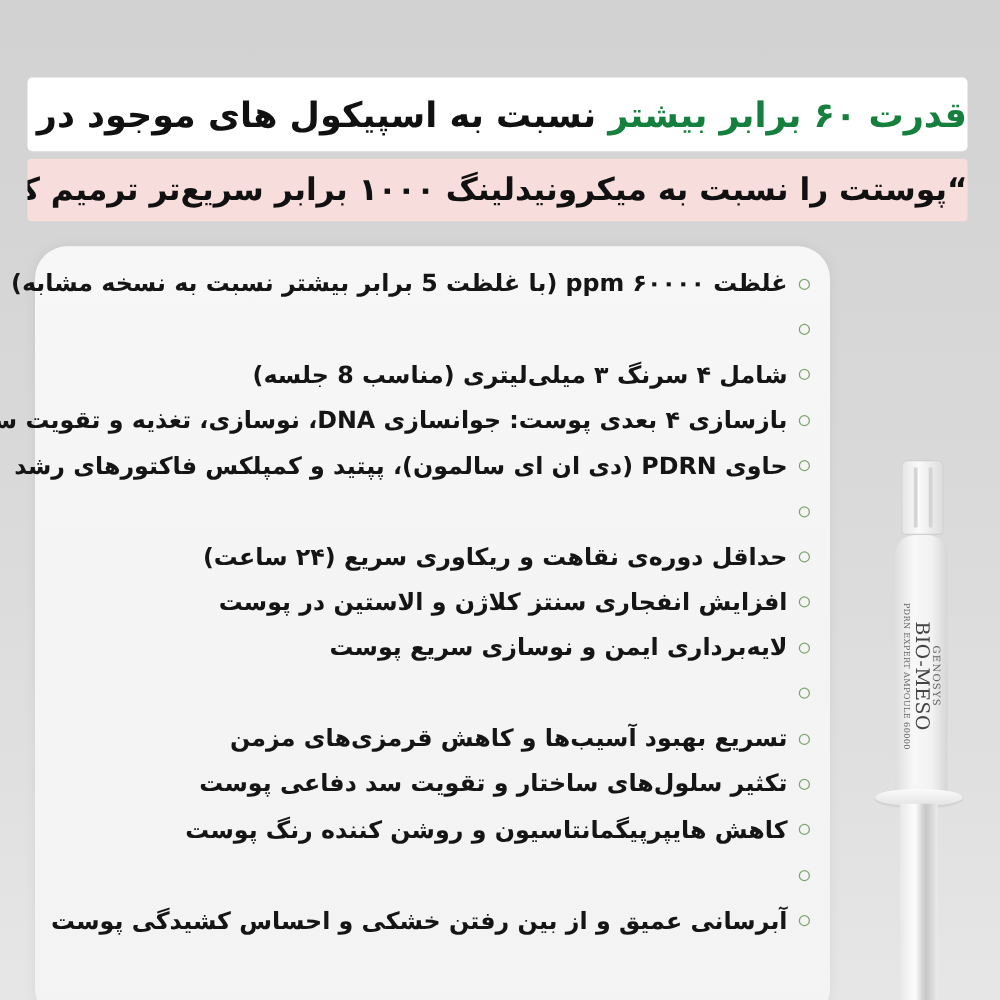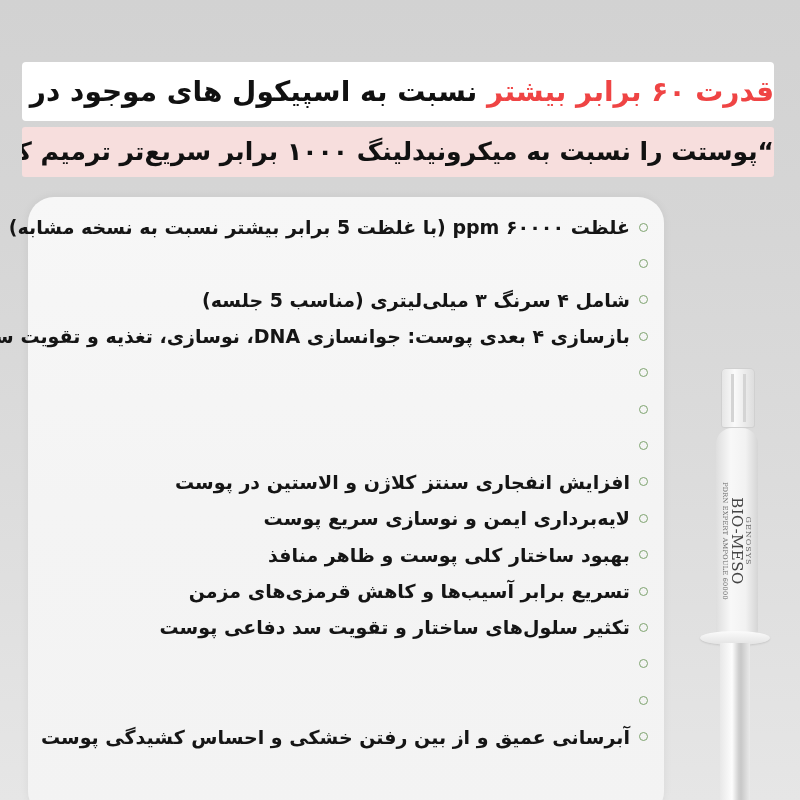--- a/index.html
+++ b/index.html
@@ -21,21 +21,21 @@
     font-weight: bold;
     color: #111;
   }
   .banner-1 {
     top: 62px; height: 59px;
     background: #ffffff;
     border-radius: 4px;
     font-size: 28px;
     line-height: 59px;
   }
-  .banner-1 .hl { color: #ef4444; margin-top: 33px; }
+  .banner-1 .hl { color: #15803d; margin-top: 33px; }
   .banner-2 {
     top: 127px; height: 50px;
     background: #f7dedd;
     border-radius: 3px;
     font-size: 25px;
     line-height: 50px;
   }
   .card {
     position: absolute;
     left: 28px; top: 197px;
@@ -141,57 +141,59 @@
   <ul class="list">
     <li>
         <span class="bullet"></span>
         <span>غلظت ppm ۶۰۰۰۰ (با غلظت 5 برابر بیشتر نسبت به نسخه مشابه)</span>
       </li>
     <li>
         <span class="bullet"></span>
       </li>
     <li>
         <span class="bullet"></span>
-        <span>شامل ۴ سرنگ ۳ میلی‌لیتری (مناسب 5 جلسه)</span>
+        <span>شامل ۴ سرنگ ۳ میلی‌لیتری (مناسب 8 جلسه)</span>
       </li>
     <li>
         <span class="bullet"></span>
         <span>بازسازی ۴ بعدی پوست: جوانسازی DNA، نوسازی، تغذیه و تقویت سپر دفاعی</span>
       </li>
     <li>
         <span class="bullet"></span>
-      </li>
-    <li>
-        <span class="bullet"></span>
-      </li>
-    <li>
-        <span class="bullet"></span>
+        <span>حاوی PDRN (دی ان ای سالمون)، پپتید و کمپلکس فاکتورهای رشد</span>
+      </li>
+    <li>
+        <span class="bullet"></span>
+      </li>
+    <li>
+        <span class="bullet"></span>
+        <span>حداقل دوره‌ی نقاهت و ریکاوری سریع (۲۴ ساعت)</span>
       </li>
     <li>
         <span class="bullet"></span>
         <span>افزایش انفجاری سنتز کلاژن و الاستین در پوست</span>
       </li>
     <li>
         <span class="bullet"></span>
         <span>لایه‌برداری ایمن و نوسازی سریع پوست</span>
       </li>
     <li>
         <span class="bullet"></span>
-        <span>بهبود ساختار کلی پوست و ظاهر منافذ</span>
-      </li>
-    <li>
-        <span class="bullet"></span>
-        <span>تسریع برابر آسیب‌ها و کاهش قرمزی‌های مزمن</span>
+      </li>
+    <li>
+        <span class="bullet"></span>
+        <span>تسریع بهبود آسیب‌ها و کاهش قرمزی‌های مزمن</span>
       </li>
     <li>
         <span class="bullet"></span>
         <span>تکثیر سلول‌های ساختار و تقویت سد دفاعی پوست</span>
       </li>
     <li>
         <span class="bullet"></span>
+        <span>کاهش هایپرپیگمانتاسیون و روشن کننده رنگ پوست</span>
       </li>
     <li>
         <span class="bullet"></span>
       </li>
     <li>
         <span class="bullet"></span>
         <span>آبرسانی عمیق و از بین رفتن خشکی و احساس کشیدگی پوست</span>
       </li>
   </ul>
 </div>

